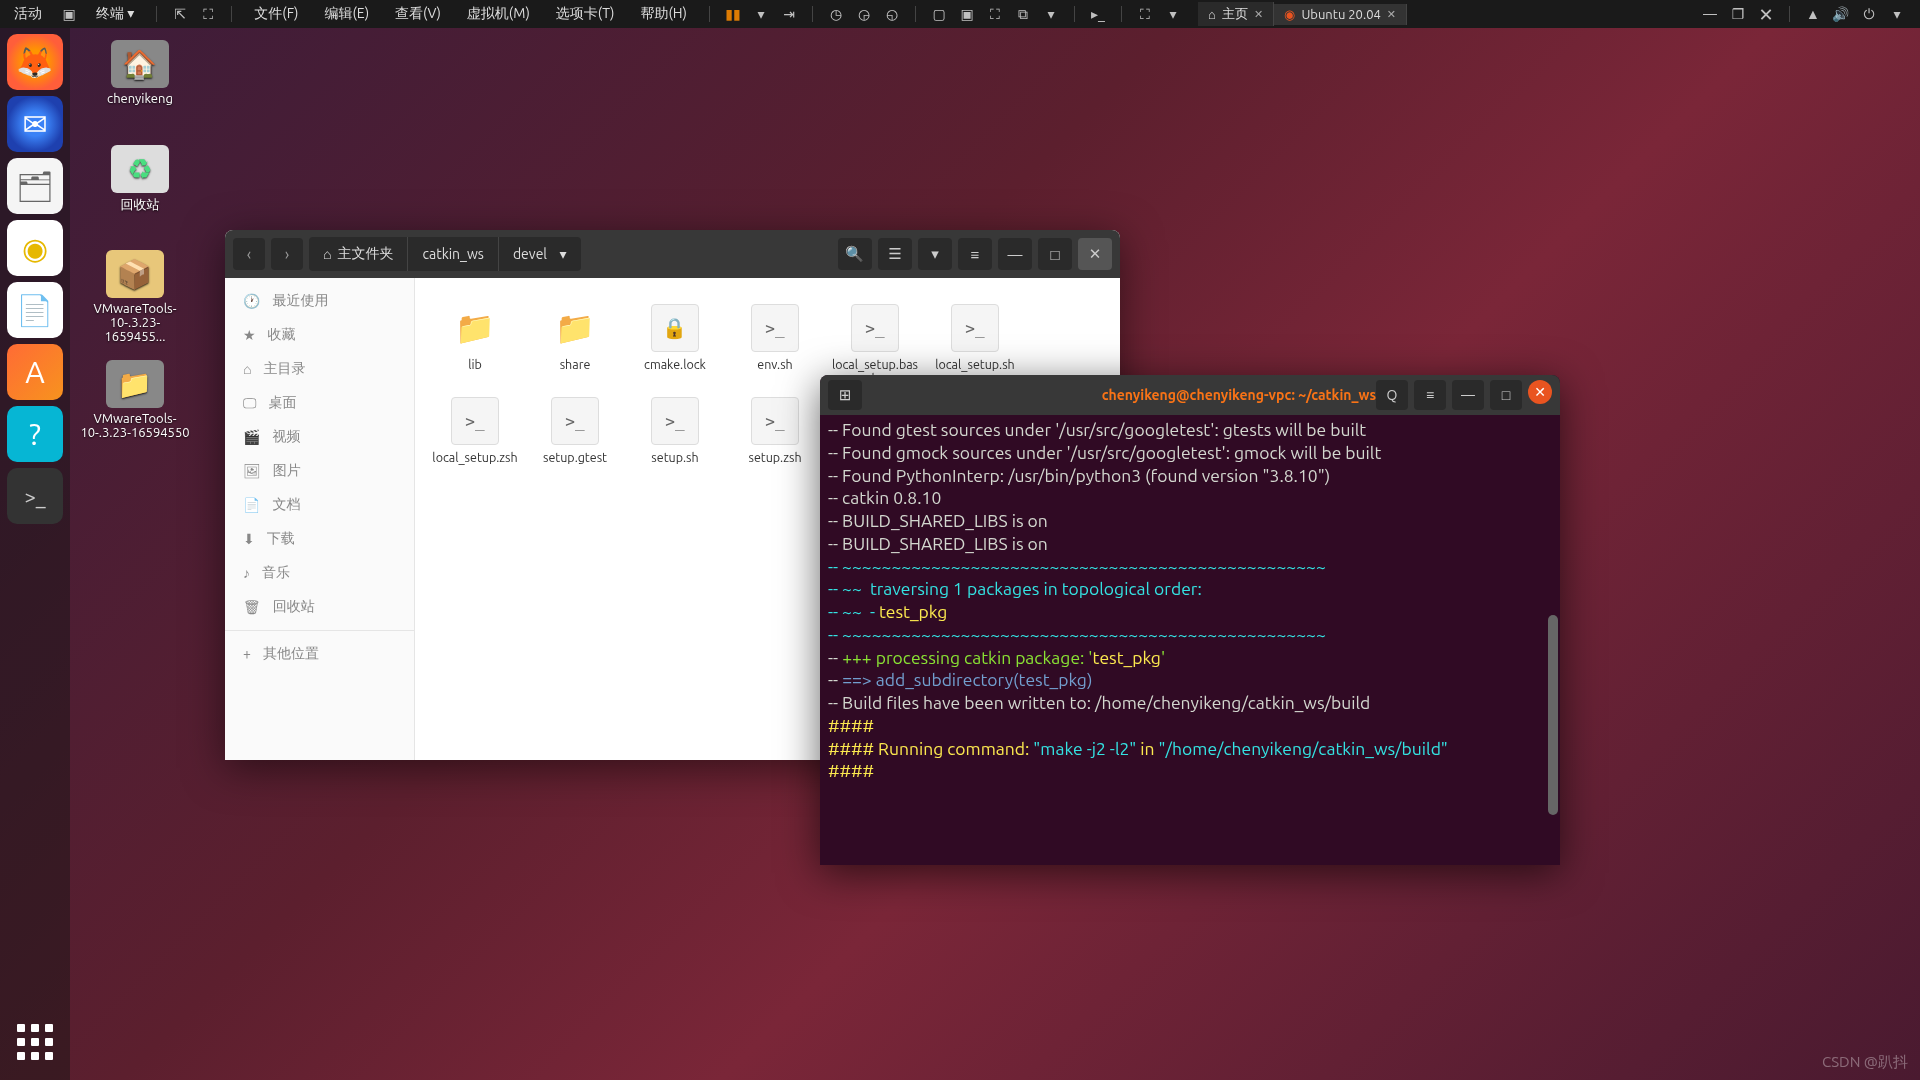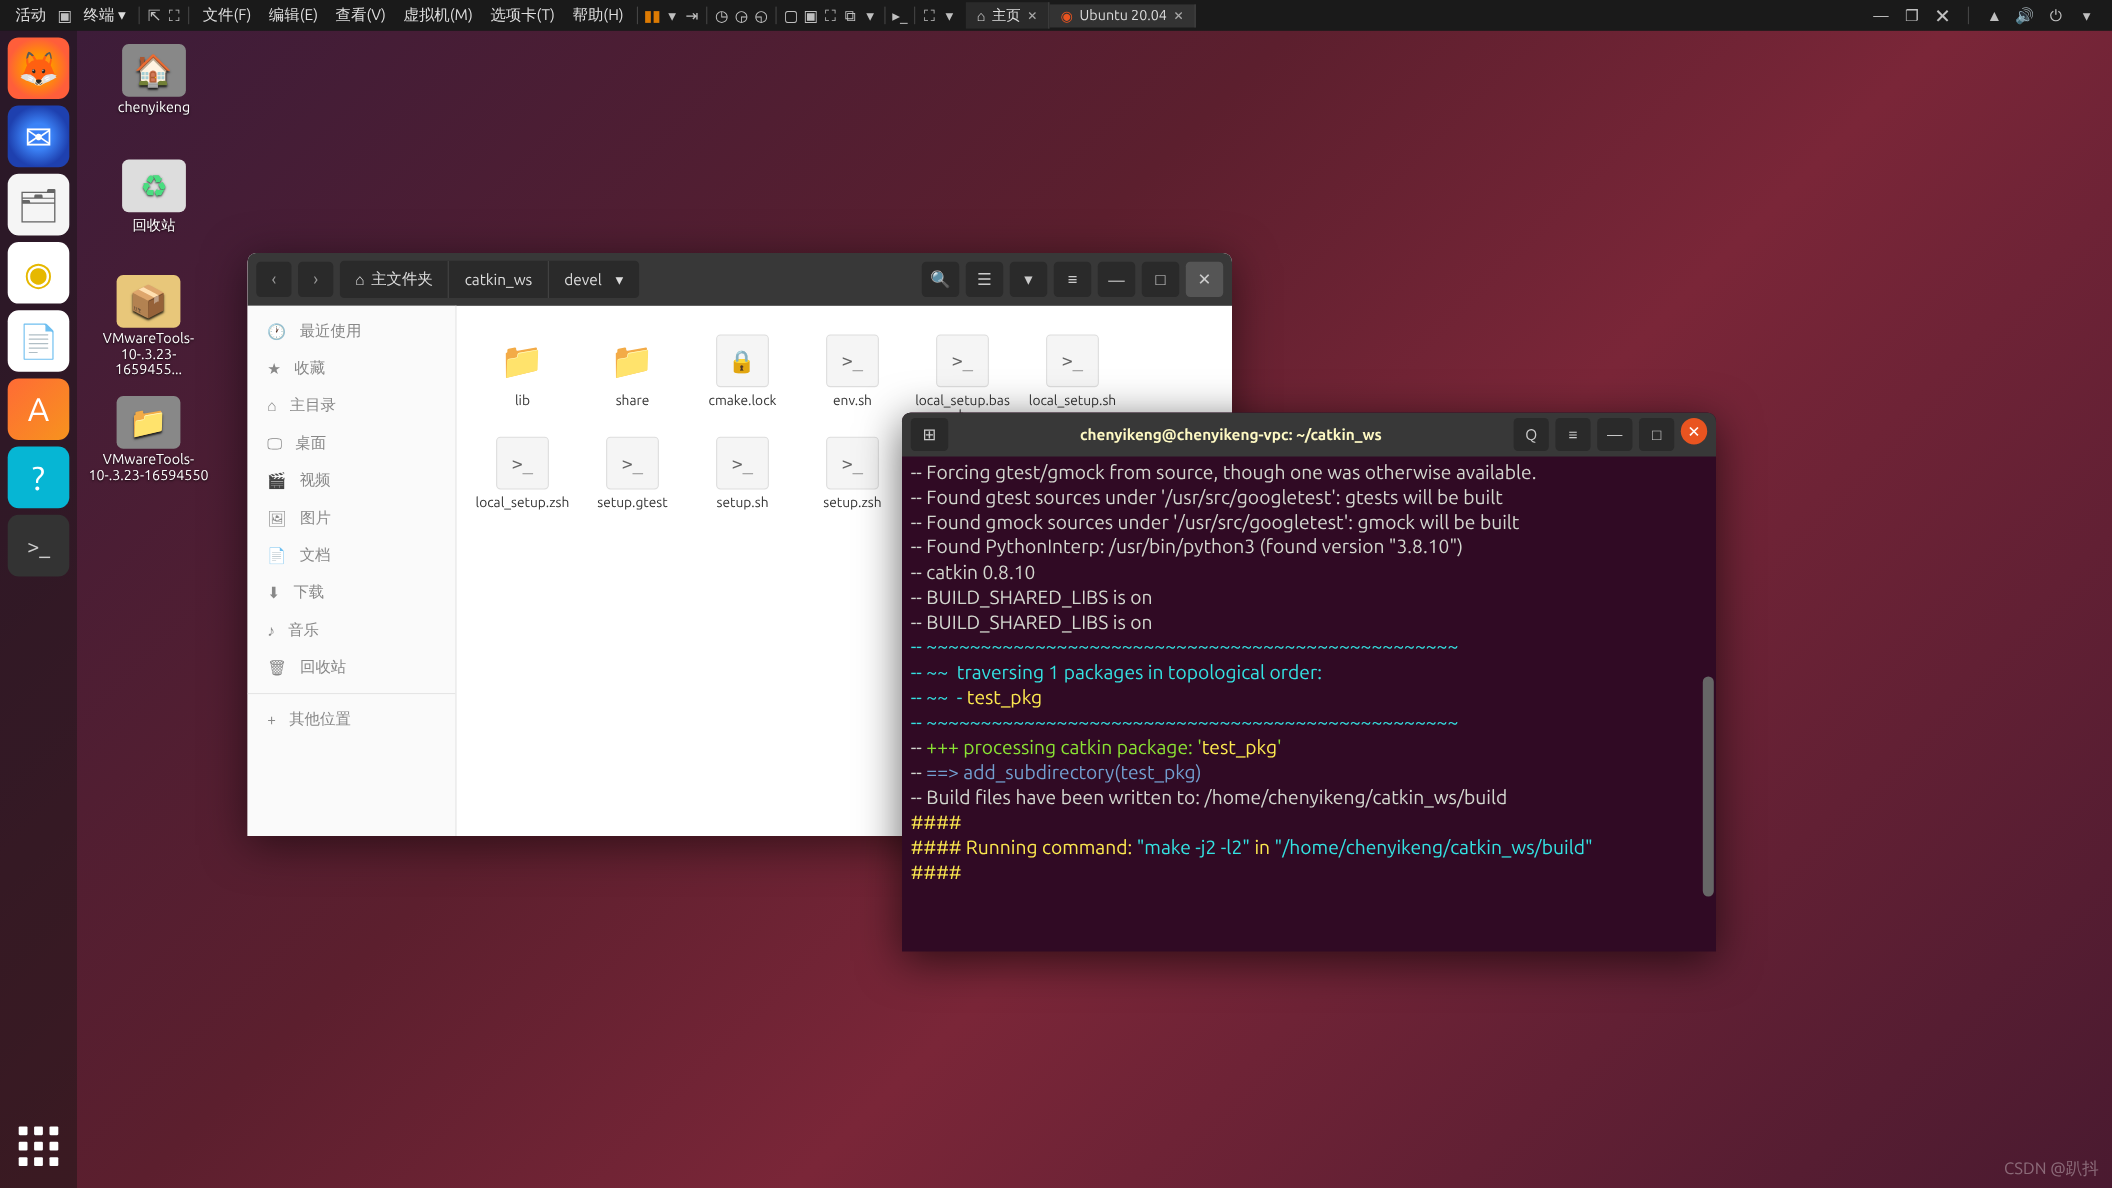--- a/index.html
+++ b/index.html
@@ -1,18 +1,18 @@
 <!DOCTYPE html>
 <html><head>
 <meta charset="utf-8">
 <style>
 *{margin:0;padding:0;box-sizing:border-box;font-family:"Ubuntu",sans-serif}
 body{width:1920px;height:1080px;overflow:hidden;background:linear-gradient(135deg,#3a1c3a 0%,#5c1f2e 40%,#7a2638 60%,#4a1a30 100%);position:relative}
 .topbar{height:28px;background:#1a1a1a;display:flex;align-items:center;padding:0 6px;color:#ddd;font-size:14px}
-.topbar-left{display:flex;align-items:center;gap:0}
+.topbar-left{display:flex;align-items:center;gap:10px}
 .topbar-item{padding:2px 8px;cursor:pointer}
 .topbar-right{margin-left:auto;display:flex;align-items:center;gap:10px;padding-right:8px}
 .tb-icon{width:18px;height:18px;display:inline-flex;align-items:center;justify-content:center;font-size:14px;opacity:.85}
 .tb-sep{width:1px;height:16px;background:#444;margin:0 4px}
 .tab-group{display:flex;align-items:center;margin-left:6px}
 .vm-tab{display:flex;align-items:center;padding:3px 10px;background:#2a2a2a;color:#ddd;font-size:13px;gap:6px;border-right:1px solid #444}
 .vm-tab.active{background:#333}
 .tab-close{font-size:11px;opacity:.7}
 .dock{position:absolute;left:0;top:28px;bottom:0;width:70px;background:rgba(20,20,20,.45);display:flex;flex-direction:column;align-items:center;padding-top:6px;gap:6px}
 .dock-icon{width:56px;height:56px;border-radius:10px;display:flex;align-items:center;justify-content:center;font-size:30px;color:#fff;cursor:pointer}
@@ -49,21 +49,21 @@
 .file-item{width:100px;display:flex;flex-direction:column;align-items:center;gap:5px;padding:6px;cursor:pointer}
 .file-icon{width:48px;height:48px;display:flex;align-items:center;justify-content:center;font-size:32px;border-radius:4px}
 .fi-folder{color:#dc6b3a}
 .fi-script{background:#f5f5f5;border:1px solid #ddd;font-size:16px;color:#666;font-family:monospace}
 .fi-lock{background:#f5f5f5;border:1px solid #ddd;font-size:20px;color:#888}
 .fi-python{background:#f5f5f5;border:1px solid #ddd}
 .file-name{font-size:12.5px;color:#333;text-align:center;word-break:break-word;max-width:95px}
 .terminal{position:absolute;left:820px;top:375px;width:740px;height:490px;background:#300a24;border-radius:8px 8px 0 0;box-shadow:0 8px 40px rgba(0,0,0,.6);display:flex;flex-direction:column;overflow:hidden}
 .term-header{height:40px;background:#383838;display:flex;align-items:center;padding:0 8px}
 .term-newtab{width:34px;height:30px;background:#2a2a2a;border-radius:4px;display:flex;align-items:center;justify-content:center;color:#ccc;font-size:15px;cursor:pointer}
-.term-title{flex:1;text-align:center;color:#fef9c3;font-size:14px;font-weight:bold}
+.term-title{flex:1;text-align:right;color:#f97316;font-size:14px;font-weight:bold}
 .term-btns{display:flex;gap:6px}
 .term-btn{width:32px;height:30px;border-radius:4px;background:#2a2a2a;display:flex;align-items:center;justify-content:center;color:#ccc;font-size:14px;cursor:pointer}
 .term-close{background:#e95420;color:#fff;border-radius:50%;width:24px;height:24px}
 .term-body{flex:1;padding:4px 8px;font-family:"Ubuntu Mono",monospace;font-size:17.5px;line-height:1.3;color:#d3d7cf;overflow:hidden;position:relative}
 .term-line{white-space:pre}
 .t-cyan{color:#34e2e2}
 .t-green{color:#8ae234}
 .t-blue{color:#729fcf}
 .t-yellow{color:#fce94f}
 .term-scroll{position:absolute;right:2px;top:200px;width:10px;height:200px;background:#666;border-radius:5px}
@@ -297,21 +297,20 @@
     <div class="term-title">chenyikeng@chenyikeng-vpc: ~/catkin_ws</div>
     <div class="term-btns">
       <div class="term-btn">Q</div>
       <div class="term-btn">≡</div>
       <div class="term-btn">—</div>
       <div class="term-btn">□</div>
       <div class="term-btn term-close">✕</div>
     </div>
   </div>
   <div class="term-body">
-    <div class="term-line">-- Forcing gtest/gmock from source, though one was otherwise available.</div>
     <div class="term-line">-- Found gtest sources under '/usr/src/googletest': gtests will be built</div>
     <div class="term-line">-- Found gmock sources under '/usr/src/googletest': gmock will be built</div>
     <div class="term-line">-- Found PythonInterp: /usr/bin/python3 (found version "3.8.10")</div>
     <div class="term-line">-- catkin 0.8.10</div>
     <div class="term-line">-- BUILD_SHARED_LIBS is on</div>
     <div class="term-line">-- BUILD_SHARED_LIBS is on</div>
     <div class="term-line"><span class="t-cyan">-- ~~~~~~~~~~~~~~~~~~~~~~~~~~~~~~~~~~~~~~~~~~~~~~~~~</span></div>
     <div class="term-line"><span class="t-cyan">-- ~~  traversing 1 packages in topological order:</span></div>
     <div class="term-line"><span class="t-cyan">-- ~~  - </span><span class="t-yellow">test_pkg</span></div>
     <div class="term-line"><span class="t-cyan">-- ~~~~~~~~~~~~~~~~~~~~~~~~~~~~~~~~~~~~~~~~~~~~~~~~~</span></div>

